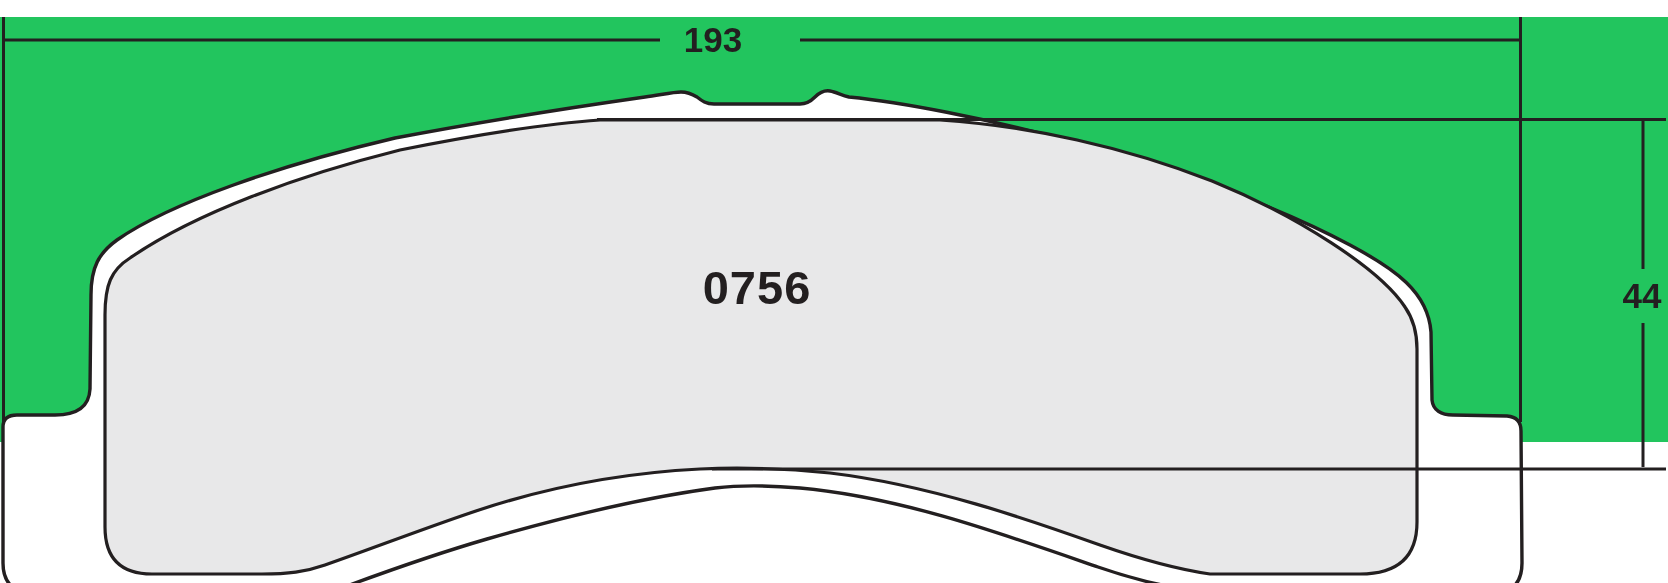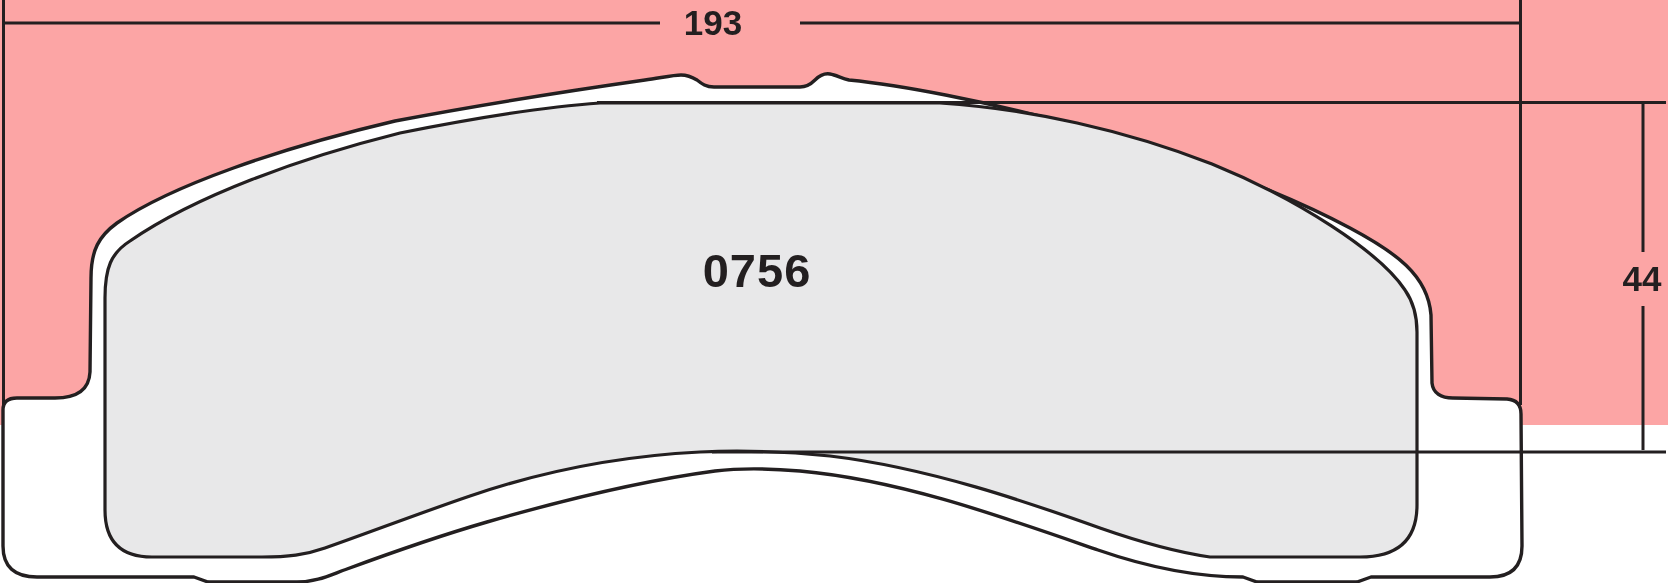--- a/index.html
+++ b/index.html
@@ -8,21 +8,22 @@
     background: #ffffff;
     width: 1668px;
     height: 583px;
     overflow: hidden;
     font-family: "Liberation Sans", sans-serif;
   }
   .drawing-wrap {
     position: relative;
     width: 1668px;
     height: 425px;
-    background: #fca5a5;
+    background: #22c55e;
+    margin-top: 17px;
   }
   svg { display: block; }
   .outline {
     fill: #ffffff;
     stroke: #231f20;
     stroke-width: 3.4;
     stroke-linejoin: round;
   }
   .friction {
     fill: #e8e8e9;

